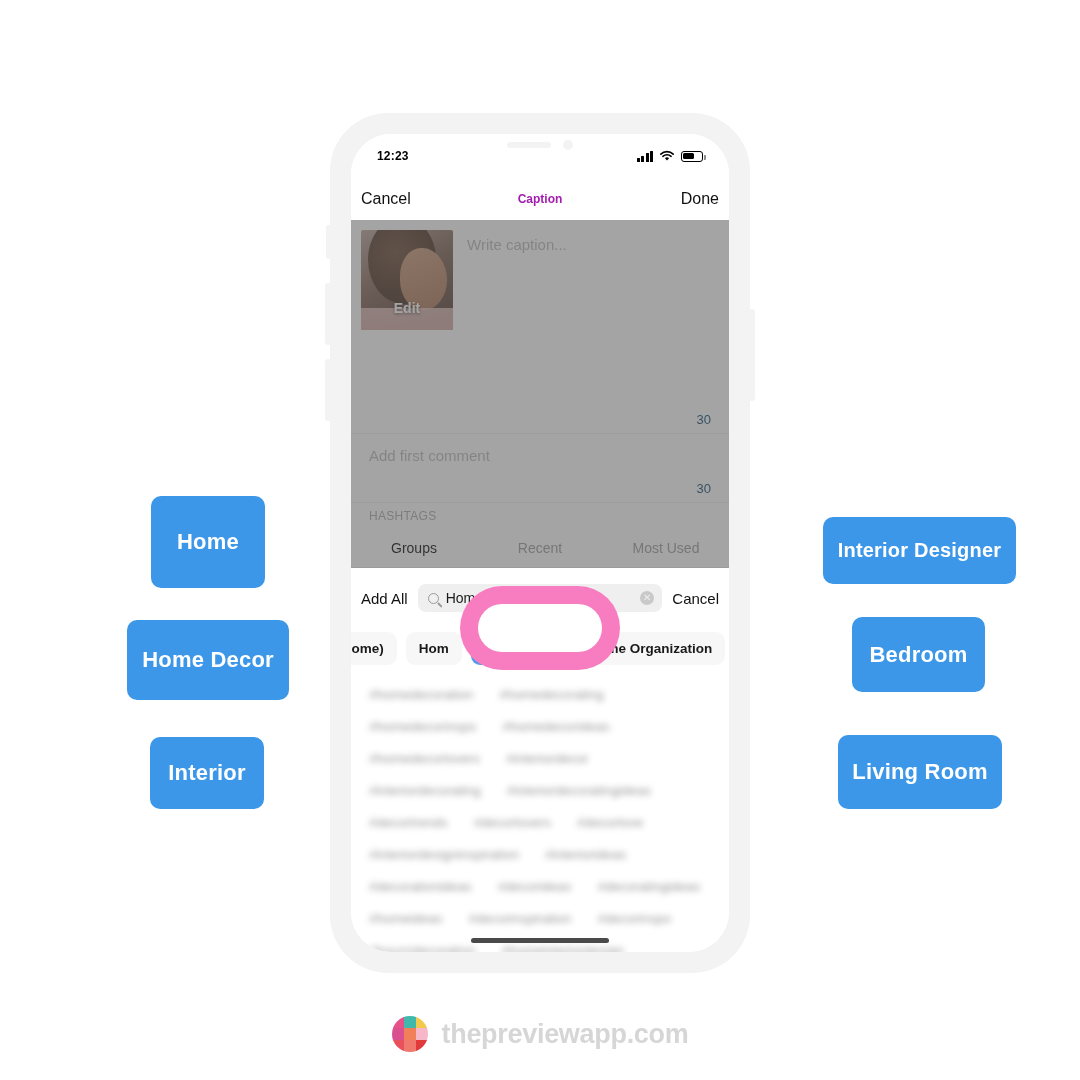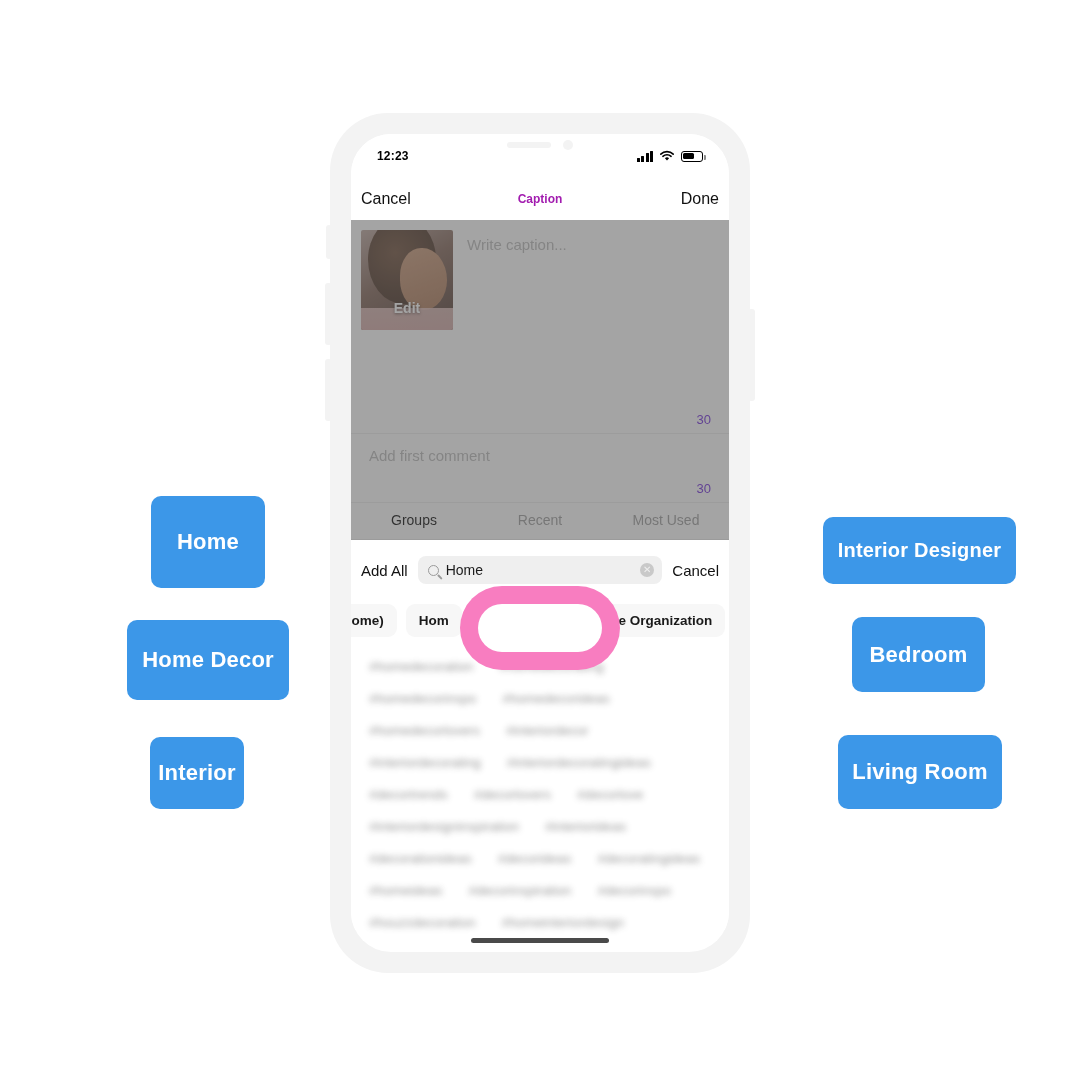--- a/index.html
+++ b/index.html
@@ -83,21 +83,21 @@
                 background:linear-gradient(160deg,#c99877 0%,#a87453 100%); }
   .thumb .shoulder{ position:absolute; left:0; bottom:0; width:100%; height:22%;
                 background:linear-gradient(180deg,rgba(226,190,186,.85),rgba(214,170,168,.95)); }
   .thumb .edit-label{
     position:absolute; left:0; right:0; bottom:14px; text-align:center;
     color:#fff; font-size:14px; font-weight:bold; text-shadow:0 1px 3px rgba(0,0,0,.55);
   }
   .caption-input{ flex:1; padding:6px 0 0 14px; font-size:15px; color:#b9b9b9; }
   .counter-row{
     display:flex; justify-content:flex-end; align-items:center;
-    padding:4px 18px 6px 0; font-size:13px; color:#6d28d9;
+    padding:4px 18px 6px 0; font-size:13px; color:#0c4a6e;
     border-bottom:1px solid #ededed;
   }
   .comment-row{ padding:13px 18px; font-size:15px; color:#b9b9b9; }
   .hashtags-label{ padding:6px 18px 8px 18px; font-size:12px; color:#a8a8a8; letter-spacing:.3px; }
 
   .tabs{ display:flex; border-bottom:1px solid #ebebeb; background:#fff; }
   .tab{ flex:1; text-align:center; padding:9px 0 11px 0; font-size:14px; color:#9a9a9a; }
   .tab.active{ color:#000; font-weight:normal; }
 
   
@@ -222,20 +222,21 @@
             <div class="face"></div>
             <div class="shoulder"></div>
             <div class="edit-label">Edit</div>
           </div>
           <div class="caption-input">Write caption...</div>
         </div>
         <div style="height:78px"></div>
         <div class="counter-row">30</div>
         <div class="comment-row">Add first comment</div>
         <div class="counter-row">30</div>
+        <div class="hashtags-label">HASHTAGS</div>
 
         <div class="tabs">
           <div class="tab active">Groups</div>
           <div class="tab">Recent</div>
           <div class="tab">Most Used</div>
         </div>
 
         <div class="scrim"></div>
       </div>
 
@@ -303,20 +304,34 @@
       <div class="home-indicator"></div>
     </div>
   </div>
 
   <div class="pink-ring">
     <div class="inner"></div>
   </div>
 
   <div class="callout" style="left:151px; top:496px; width:114px; height:92px;">Home</div>
   <div class="callout" style="left:127px; top:620px; width:162px; height:80px;">Home Decor</div>
-  <div class="callout" style="left:150px; top:737px; width:94px; height:72px;">Interior</div>
+  <div class="callout" style="left:150px; top:737px; width:114px; height:72px;">Interior</div>
 
   <div class="callout" style="left:823px; top:517px; width:193px; height:67px; font-size:20px;">Interior Designer</div>
   <div class="callout" style="left:852px; top:617px; width:133px; height:75px;">Bedroom</div>
   <div class="callout" style="left:838px; top:735px; width:164px; height:74px;">Living Room</div>
 
+  <div class="footer">
+    <div class="logo">
+      <span style="background:#e8508a"></span>
+        <span style="background:#3fb9ab"></span>
+        <span style="background:#f2c94c"></span>
+      <span style="background:#d94f8f"></span>
+        <span style="background:#f07f5a"></span>
+        <span style="background:#f6b8c8"></span>
+      <span style="background:#e8505b"></span>
+        <span style="background:#f0786c"></span>
+        <span style="background:#e03a3a"></span>
+    </div>
+    <div class="brand">thepreviewapp.com</div>
+  </div>
 
 </div>
 
 </body></html>

